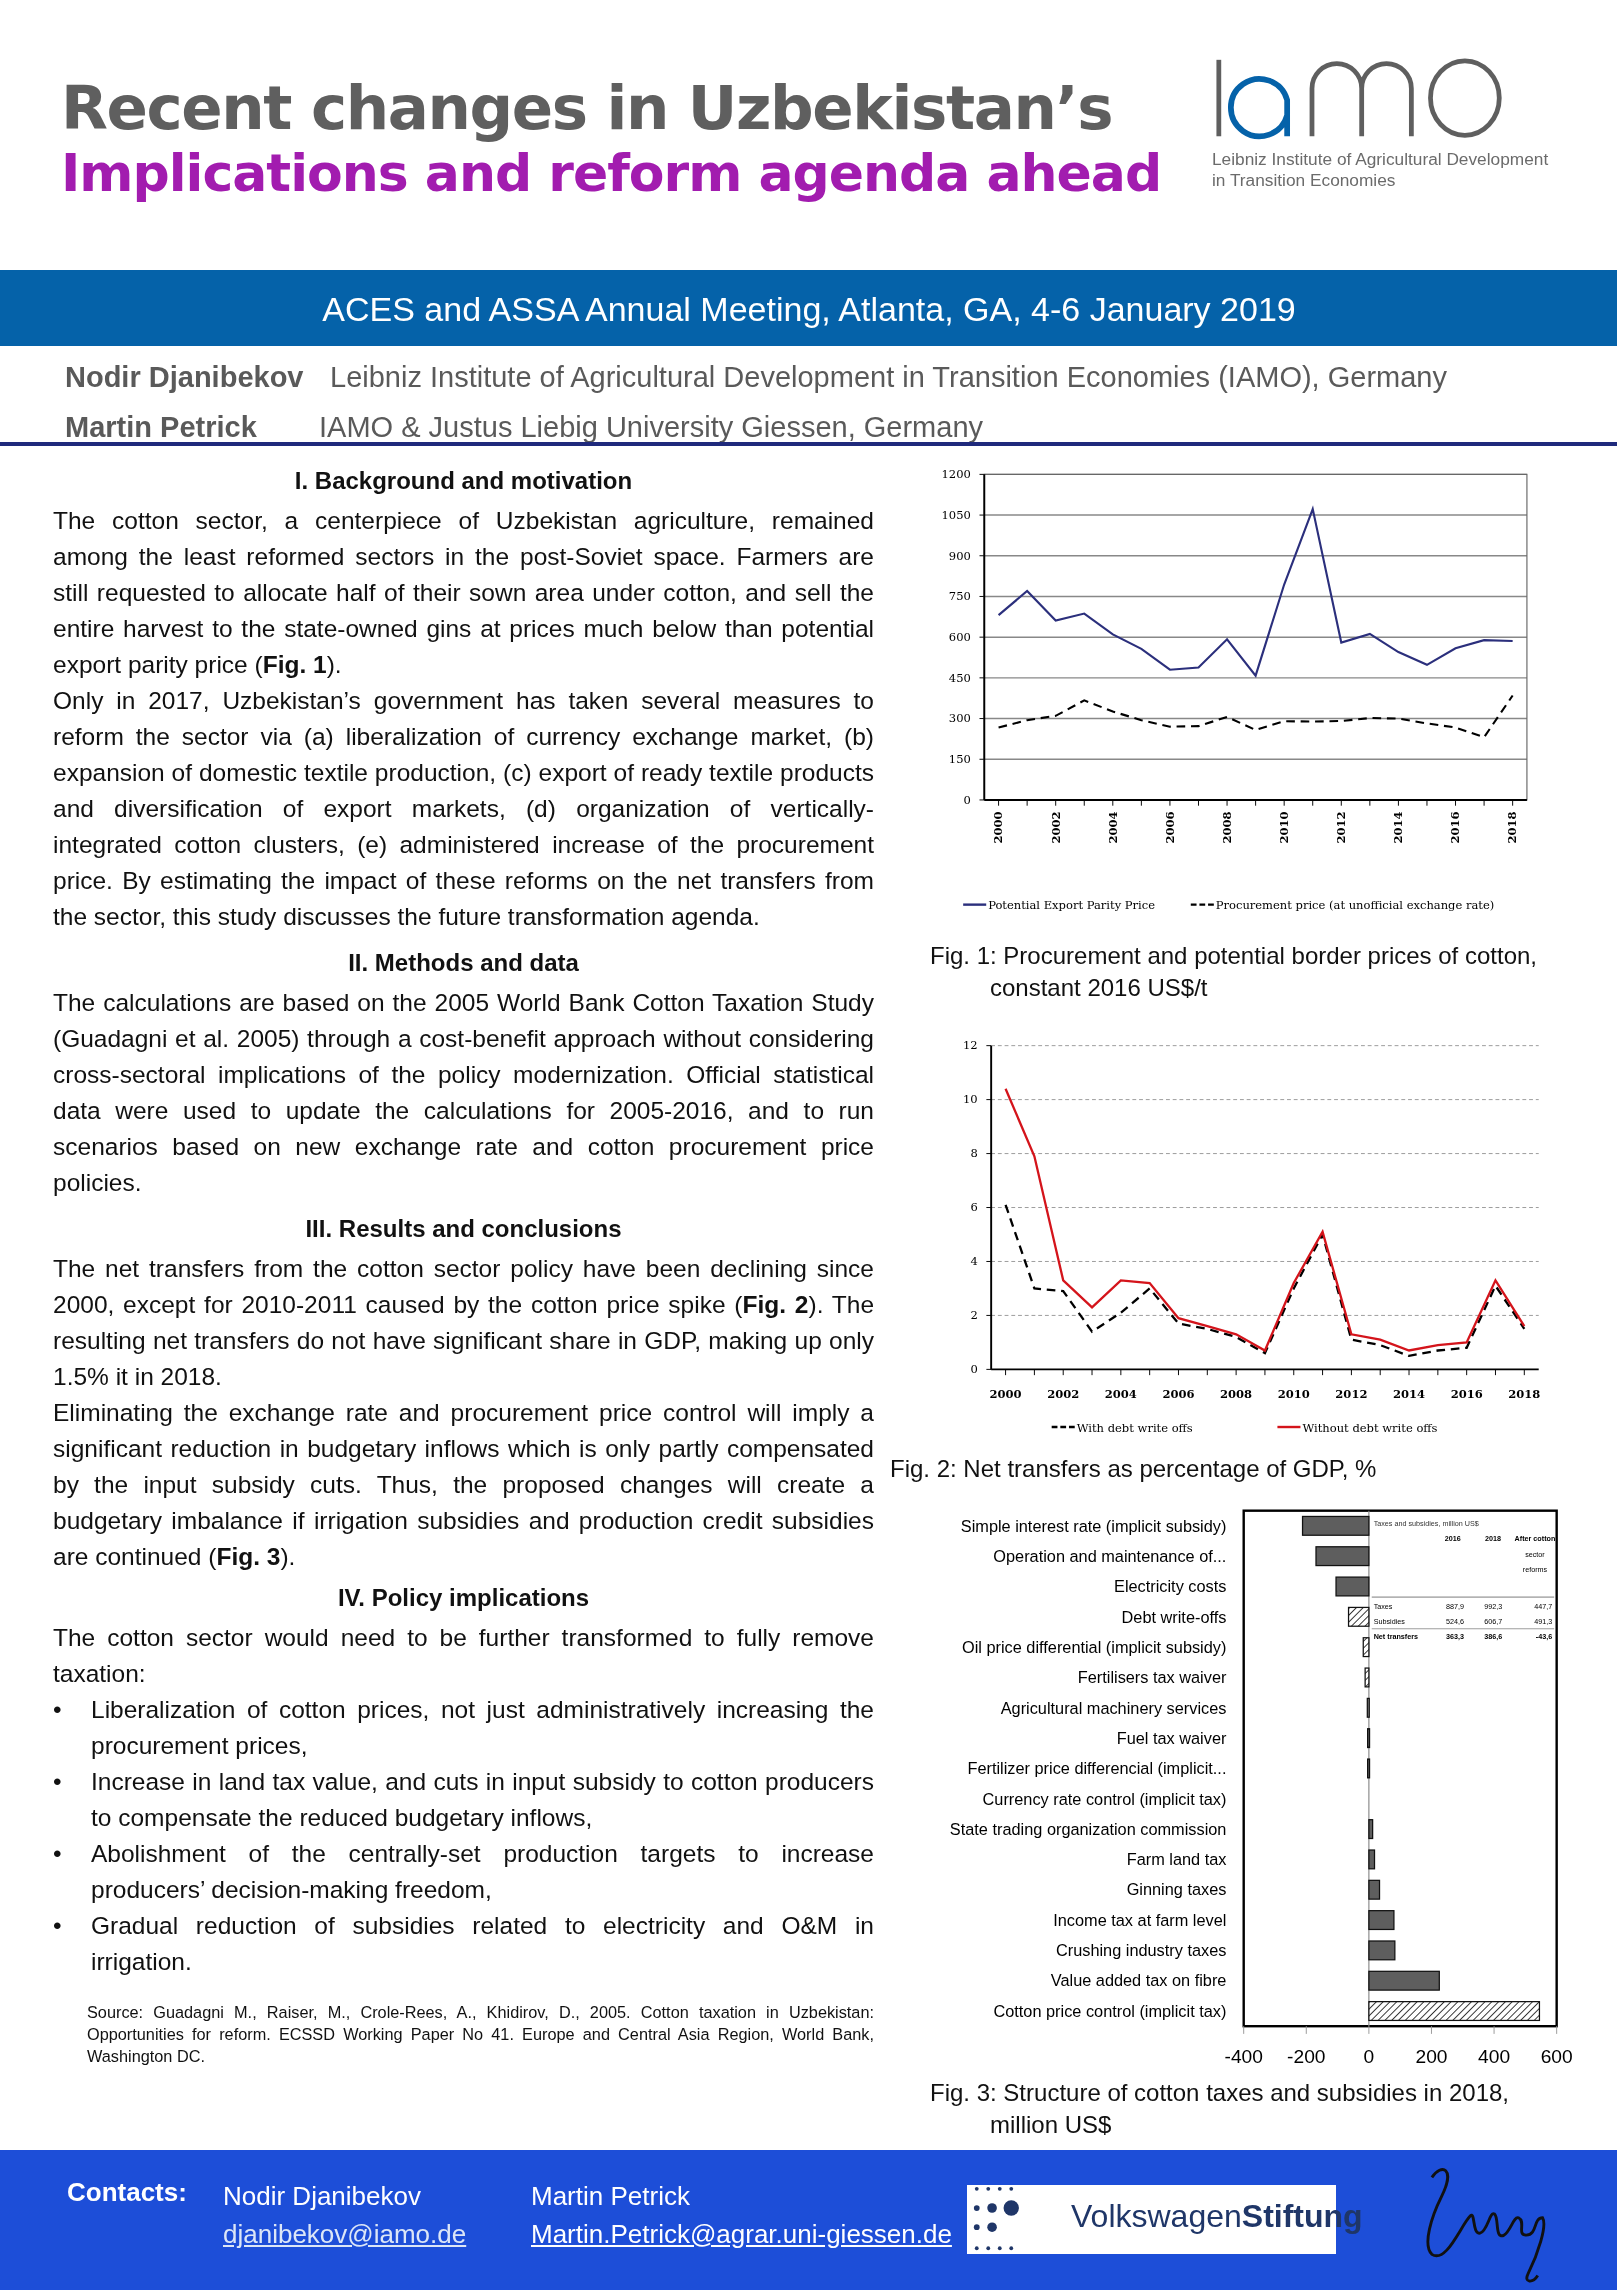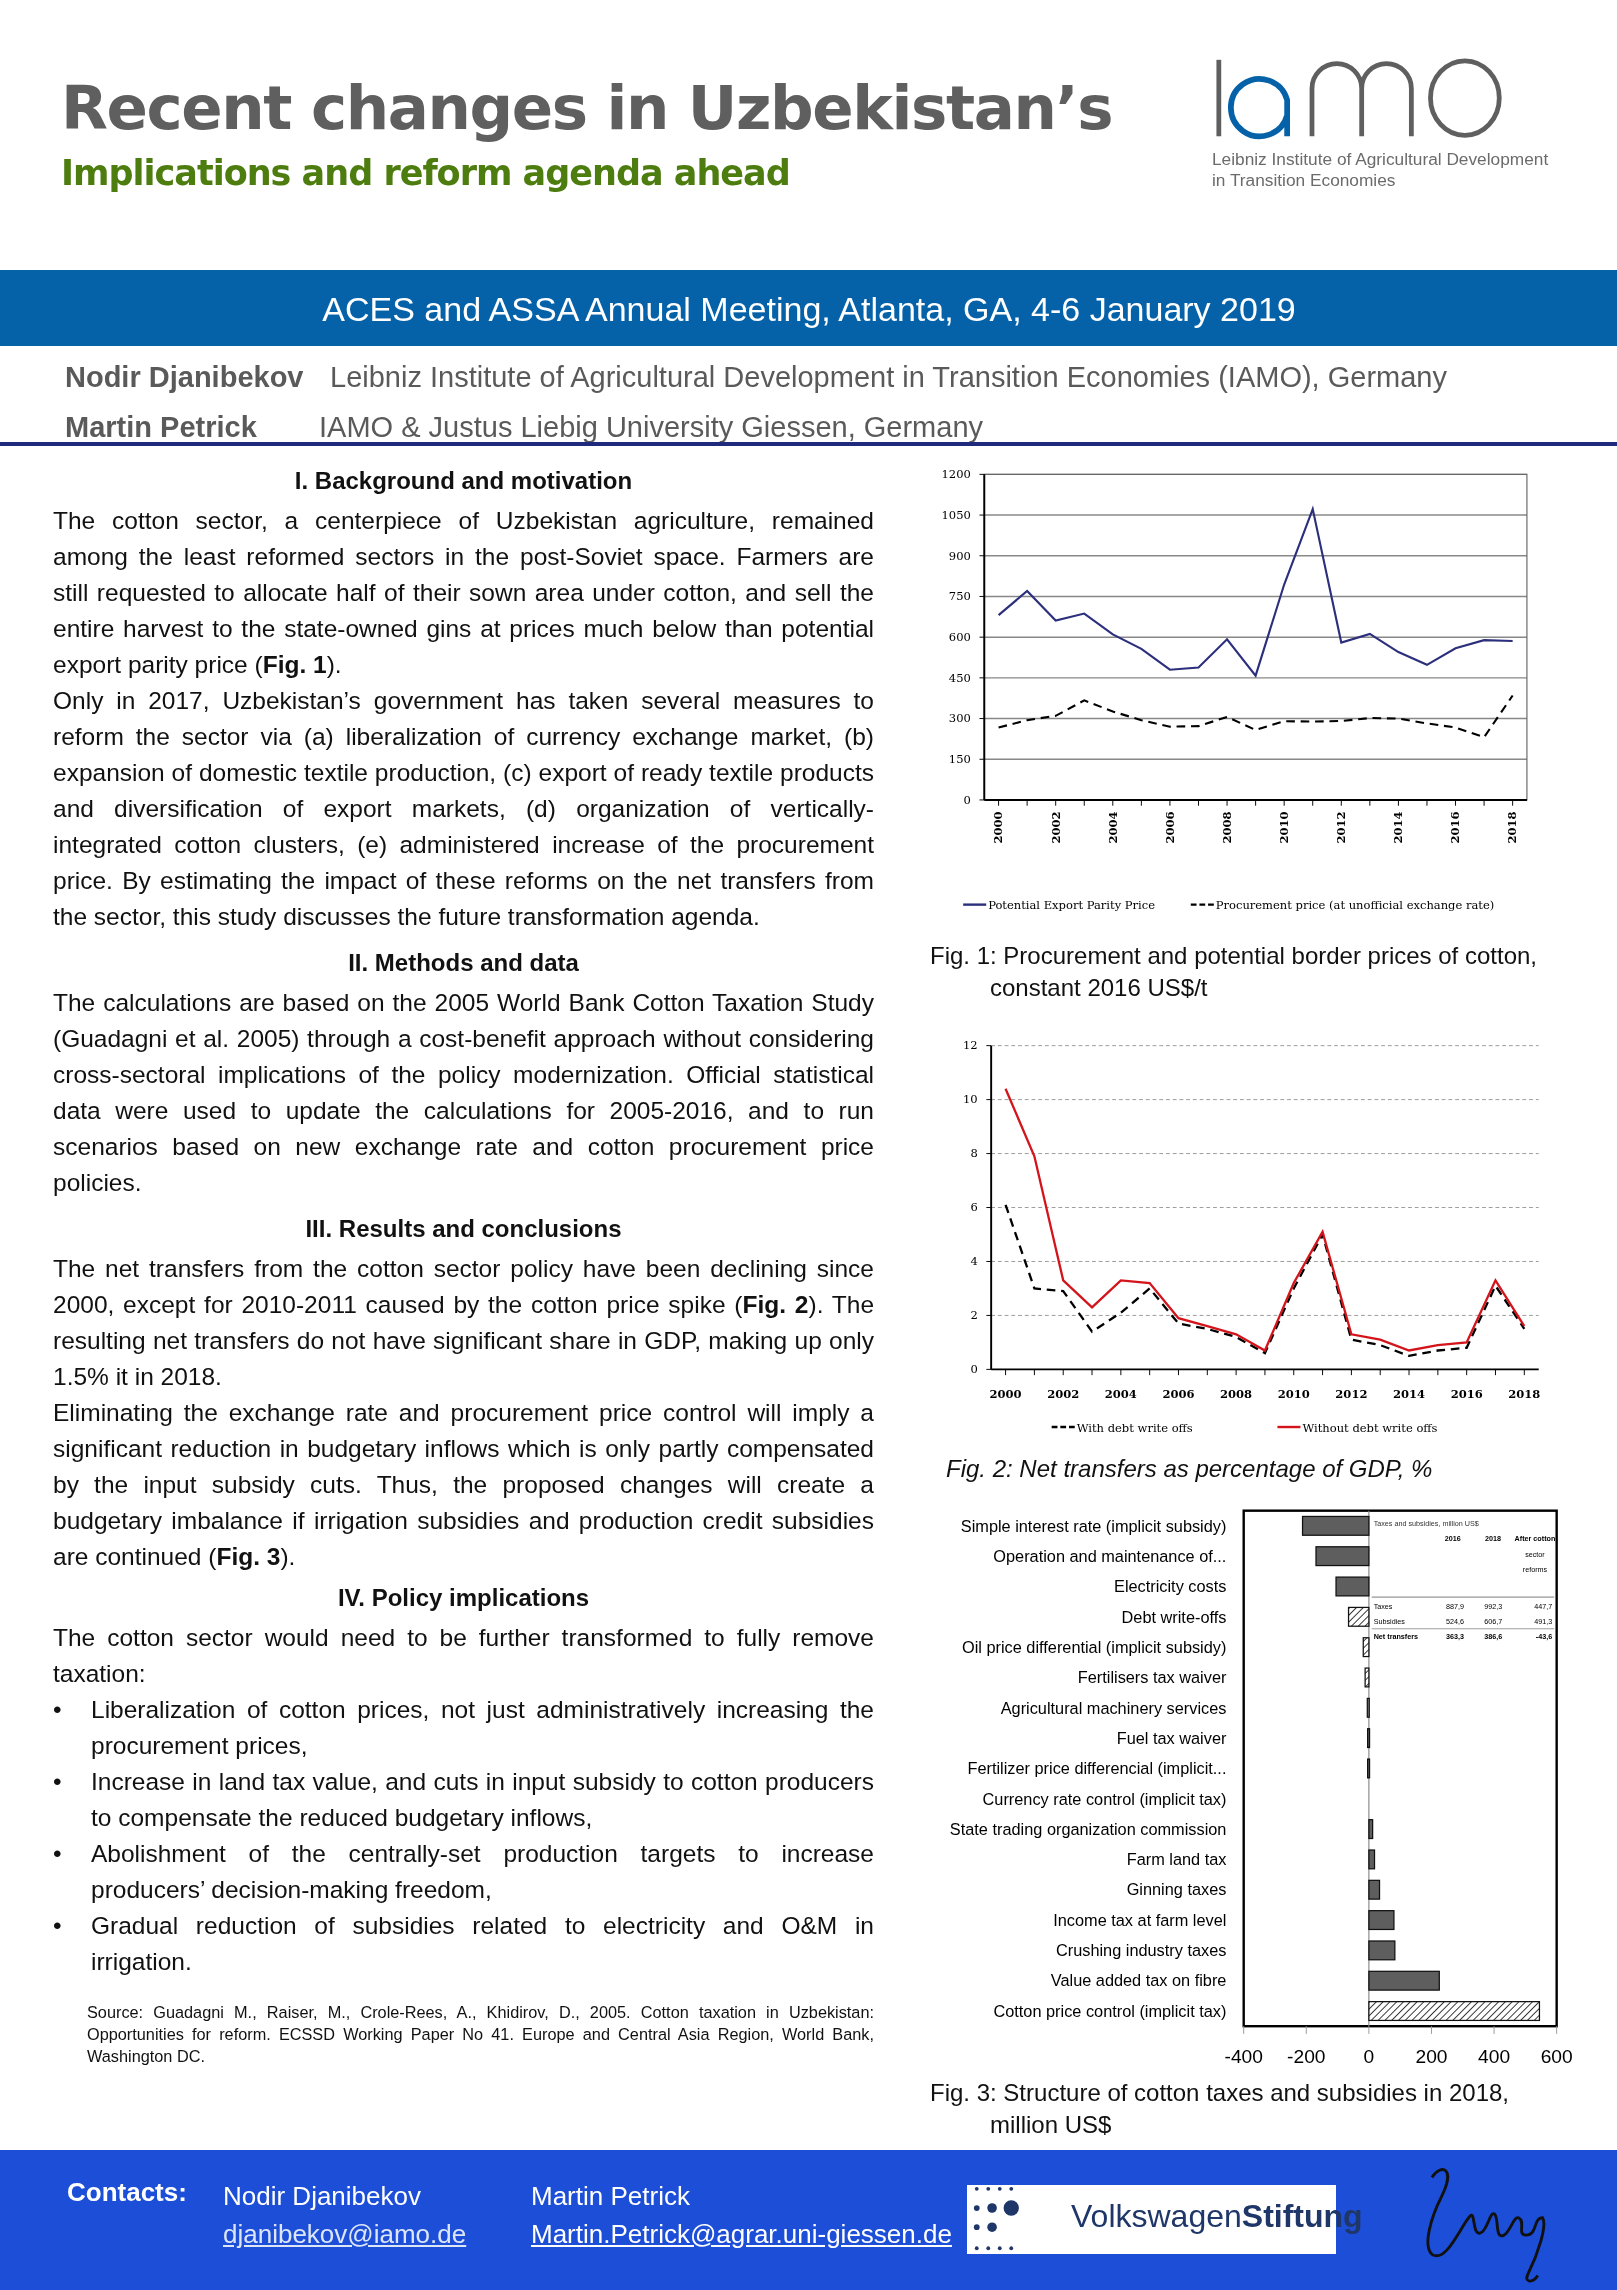--- a/index.html
+++ b/index.html
@@ -1,21 +1,21 @@
 <!DOCTYPE html>
 <html><head>
 <meta charset="utf-8">
 <style>
   * { box-sizing: border-box; margin: 0; padding: 0; }
   html, body { width: 1618px; height: 2290px; background: #ffffff; overflow: hidden; }
   body { position: relative; font-family: "Liberation Sans", "DejaVu Sans", sans-serif; color: #111; }
 
   .title-block { position: absolute; left: 61px; top: 37px; width: 1105px; margin-top: 37px; }
   .title-main { font-family: "DejaVu Sans", sans-serif; font-weight: bold; color: #5f5f5f; font-size: 61px; line-height: 67px; letter-spacing: -1.4px; }
-  .title-sub { font-family: "DejaVu Sans", sans-serif; font-weight: bold; color: #4d7c0f; font-size: 35px; line-height: 60px; letter-spacing: -1px; margin-top: 1.9px; }
+  .title-sub { font-family: "DejaVu Sans", sans-serif; font-weight: bold; color: #a21caf; font-size: 52px; line-height: 60px; letter-spacing: -1px; margin-top: 1.9px; }
 
   .logo { position: absolute; left: 1212px; top: 56px; width: 384px; }
   .logo-mark { height: 83px; position: relative; }
   .logo-text { font-family: "Liberation Sans", sans-serif; color: #6b6b6b; font-size: 17.3px; line-height: 21px; margin-top: 9.6px; }
 
   .banner { position: absolute; left: 0; top: 270px; width: 1618px; height: 76px; background: #0562a9; color: #fff; text-align: center; font-family: "Liberation Sans", sans-serif; font-size: 34px; line-height: 78px; }
 
   .authors { position: absolute; left: 65px; top: 352px; width: 1537px; font-family: "Liberation Sans", sans-serif; color: #5a5a5a; font-size: 29px; }
   .author-row { height: 50px; line-height: 50px; white-space: nowrap; }
   .author-name { font-weight: bold; display: inline-block; }
@@ -233,21 +233,21 @@
       <line x1="627" x2="627" y1="350" y2="356" stroke="#000" stroke-width="1"></line>
       <text x="627" y="380" font-size="12" font-weight="bold" text-anchor="middle">2018</text>
       <polyline points="87,178.69166666666666 117,265.75 147,268.55833333333334 177,310.68333333333334 207,291.025 237,265.75 267,302.2583333333333 297,307.875 327,316.3 357,333.15 387,265.75 417,209.58333333333331 447,319.10833333333335 477,324.725 507,335.9583333333333 537,330.3416666666667 567,327.53333333333336 597,262.94166666666666 627,307.875" fill="none" stroke="#000000" stroke-width="2.4" stroke-dasharray="9,6" stroke-linejoin="miter"></polyline>
       <polyline points="87,57.93333333333334 117,128.14166666666668 147,257.32500000000005 177,285.4083333333333 207,257.32500000000005 237,260.1333333333333 267,296.64166666666665 297,305.06666666666666 327,313.4916666666667 357,330.3416666666667 387,260.1333333333333 417,206.775 447,313.4916666666667 477,319.10833333333335 507,330.3416666666667 537,324.725 567,321.9166666666667 597,257.32500000000005 627,305.06666666666666" fill="none" stroke="#d4141b" stroke-width="2.4" stroke-dasharray="" stroke-linejoin="miter"></polyline>
       <line x1="135" x2="159" y1="410" y2="410" stroke="#000000" stroke-width="2.5" stroke-dasharray="6,3"></line>
       <text x="161" y="415" font-size="12" fill="#000">With debt write offs</text>
       <line x1="370" x2="394" y1="410" y2="410" stroke="#d4141b" stroke-width="2.5" stroke-dasharray=""></line>
       <text x="396" y="415" font-size="12" fill="#000">Without debt write offs</text>
     </svg>
 </div>
-<div class="fig-caption" style="left:946px; top:1453px;font-style:italic;">
+<div class="fig-caption" style="left:890px; top:1453px;">
   <span>Fig. 2: Net transfers as percentage of GDP, %</span>
 </div>
 
 <div class="fig" style="left:917px; top:1503px; width:663px; height:576px;">
   <svg id="fig3" width="663" height="576" viewBox="0 0 690 600">
       <defs>
         <pattern id="hatch" width="5" height="5" patternUnits="userSpaceOnUse" patternTransform="rotate(45)">
           <rect width="5" height="5" fill="#fff"></rect>
           <line x1="0" y1="0" x2="0" y2="5" stroke="#333" stroke-width="2"></line>
         </pattern>

